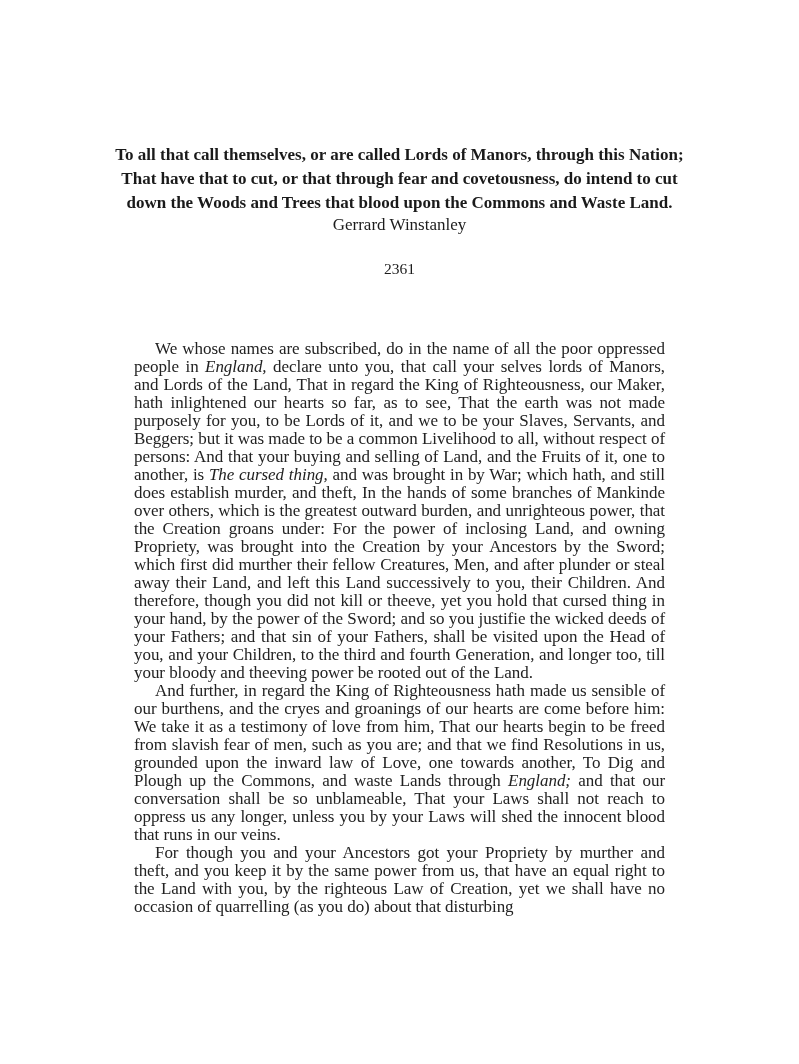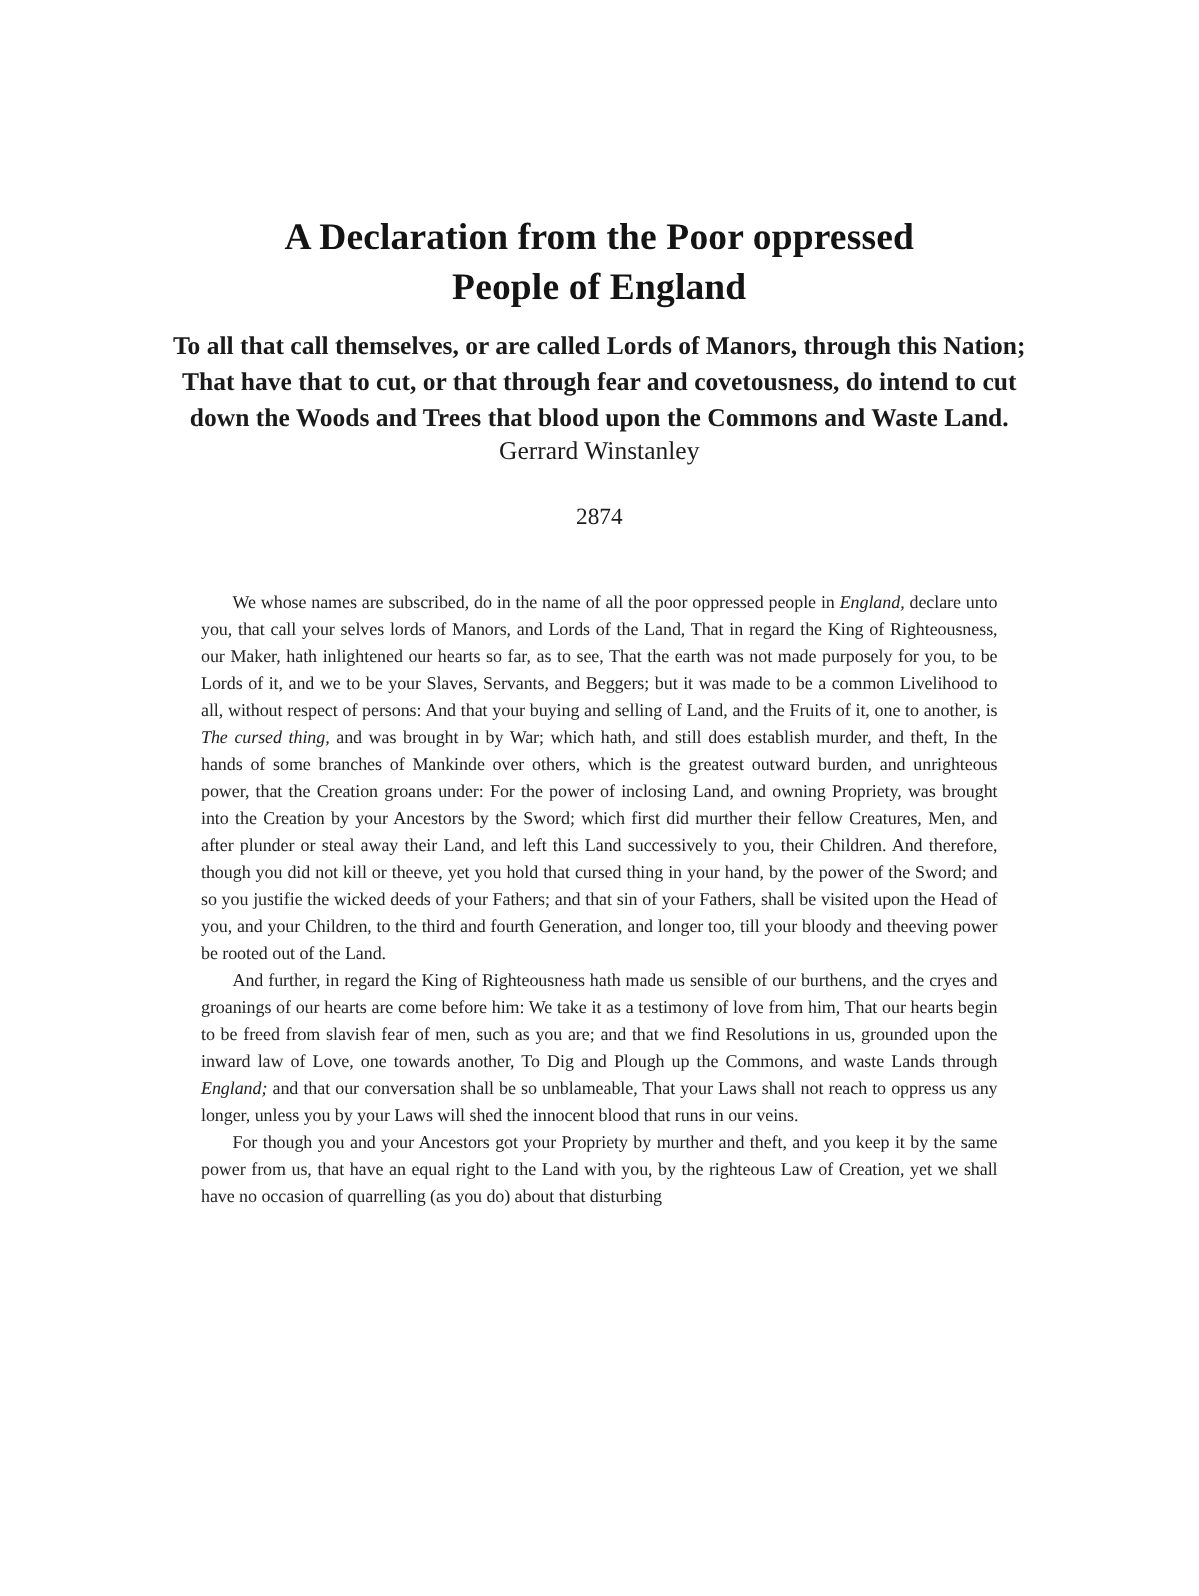--- a/index.html
+++ b/index.html
@@ -43,48 +43,47 @@
     color: #1c1c1c;
   }
   .pubdate {
     margin-top: 25px;
     text-align: center;
     font-size: 15.5px;
     color: #1c1c1c;
   }
   .body-text {
     width: 531px;
-    margin: 38px auto 0 auto;
-    font-size: 12px;
+    margin: 62px auto 0 auto;
+    font-size: 17px;
     line-height: 18px;
     text-align: justify;
     letter-spacing: -0.05px;
     color: #222222;
     font-family: Liberation Serif, serif;
   }
   .body-text p {
     margin: 0;
     text-indent: 21px;
   }
   .it {
     font-style: italic;
   }
 </style>
 </head>
 <body>
 
 <div class="page">
 
-  <h1 class="title"><span>A Declaration from the Poor oppressed</span><br><span>People of England</span></h1>
 
   <div class="subtitle"><span>To all that call themselves, or are called Lords of Manors, through this Nation;</span><br><span>That have that to cut, or that through fear and covetousness, do intend to cut</span><br><span>down the Woods and Trees that blood upon the Commons and Waste Land.</span></div>
 
   <div class="author">Gerrard Winstanley</div>
 
-  <div class="pubdate">2874</div>
+  <div class="pubdate">2361</div>
 
   <div class="body-text">
       <p><span>We whose names are subscribed, do in the name of all the poor oppressed people in </span><span class="it">England,</span><span> declare unto you, that call your selves lords of Manors, and Lords of the Land, That in regard the King of Righteousness, our Maker, hath inlightened our hearts so far, as to see, That the earth was not made purposely for you, to be Lords of it, and we to be your Slaves, Servants, and Beggers; but it was made to be a common Livelihood to all, without respect of persons: And that your buying and selling of Land, and the Fruits of it, one to another, is </span><span class="it">The cursed thing,</span><span> and was brought in by War; which hath, and still does establish murder, and theft, In the hands of some branches of Mankinde over others, which is the greatest outward burden, and unrighteous power, that the Creation groans under: For the power of inclosing Land, and owning Propriety, was brought into the Creation by your Ancestors by the Sword; which first did murther their fellow Creatures, Men, and after plunder or steal away their Land, and left this Land successively to you, their Children. And therefore, though you did not kill or theeve, yet you hold that cursed thing in your hand, by the power of the Sword; and so you justifie the wicked deeds of your Fathers; and that sin of your Fathers, shall be visited upon the Head of you, and your Children, to the third and fourth Generation, and longer too, till your bloody and theeving power be rooted out of the Land.</span></p>
       <p><span>And further, in regard the King of Righteousness hath made us sensible of our burthens, and the cryes and groanings of our hearts are come before him: We take it as a testimony of love from him, That our hearts begin to be freed from slavish fear of men, such as you are; and that we find Resolutions in us, grounded upon the inward law of Love, one towards another, To Dig and Plough up the Commons, and waste Lands through </span><span class="it">England;</span><span> and that our conversation shall be so unblameable, That your Laws shall not reach to oppress us any longer, unless you by your Laws will shed the innocent blood that runs in our veins.</span></p>
       <p><span>For though you and your Ancestors got your Propriety by murther and theft, and you keep it by the same power from us, that have an equal right to the Land with you, by the righteous Law of Creation, yet we shall have no occasion of quarrelling (as you do) about that disturbing</span></p>
     </div>
 
 </div>
 
 </body></html>

